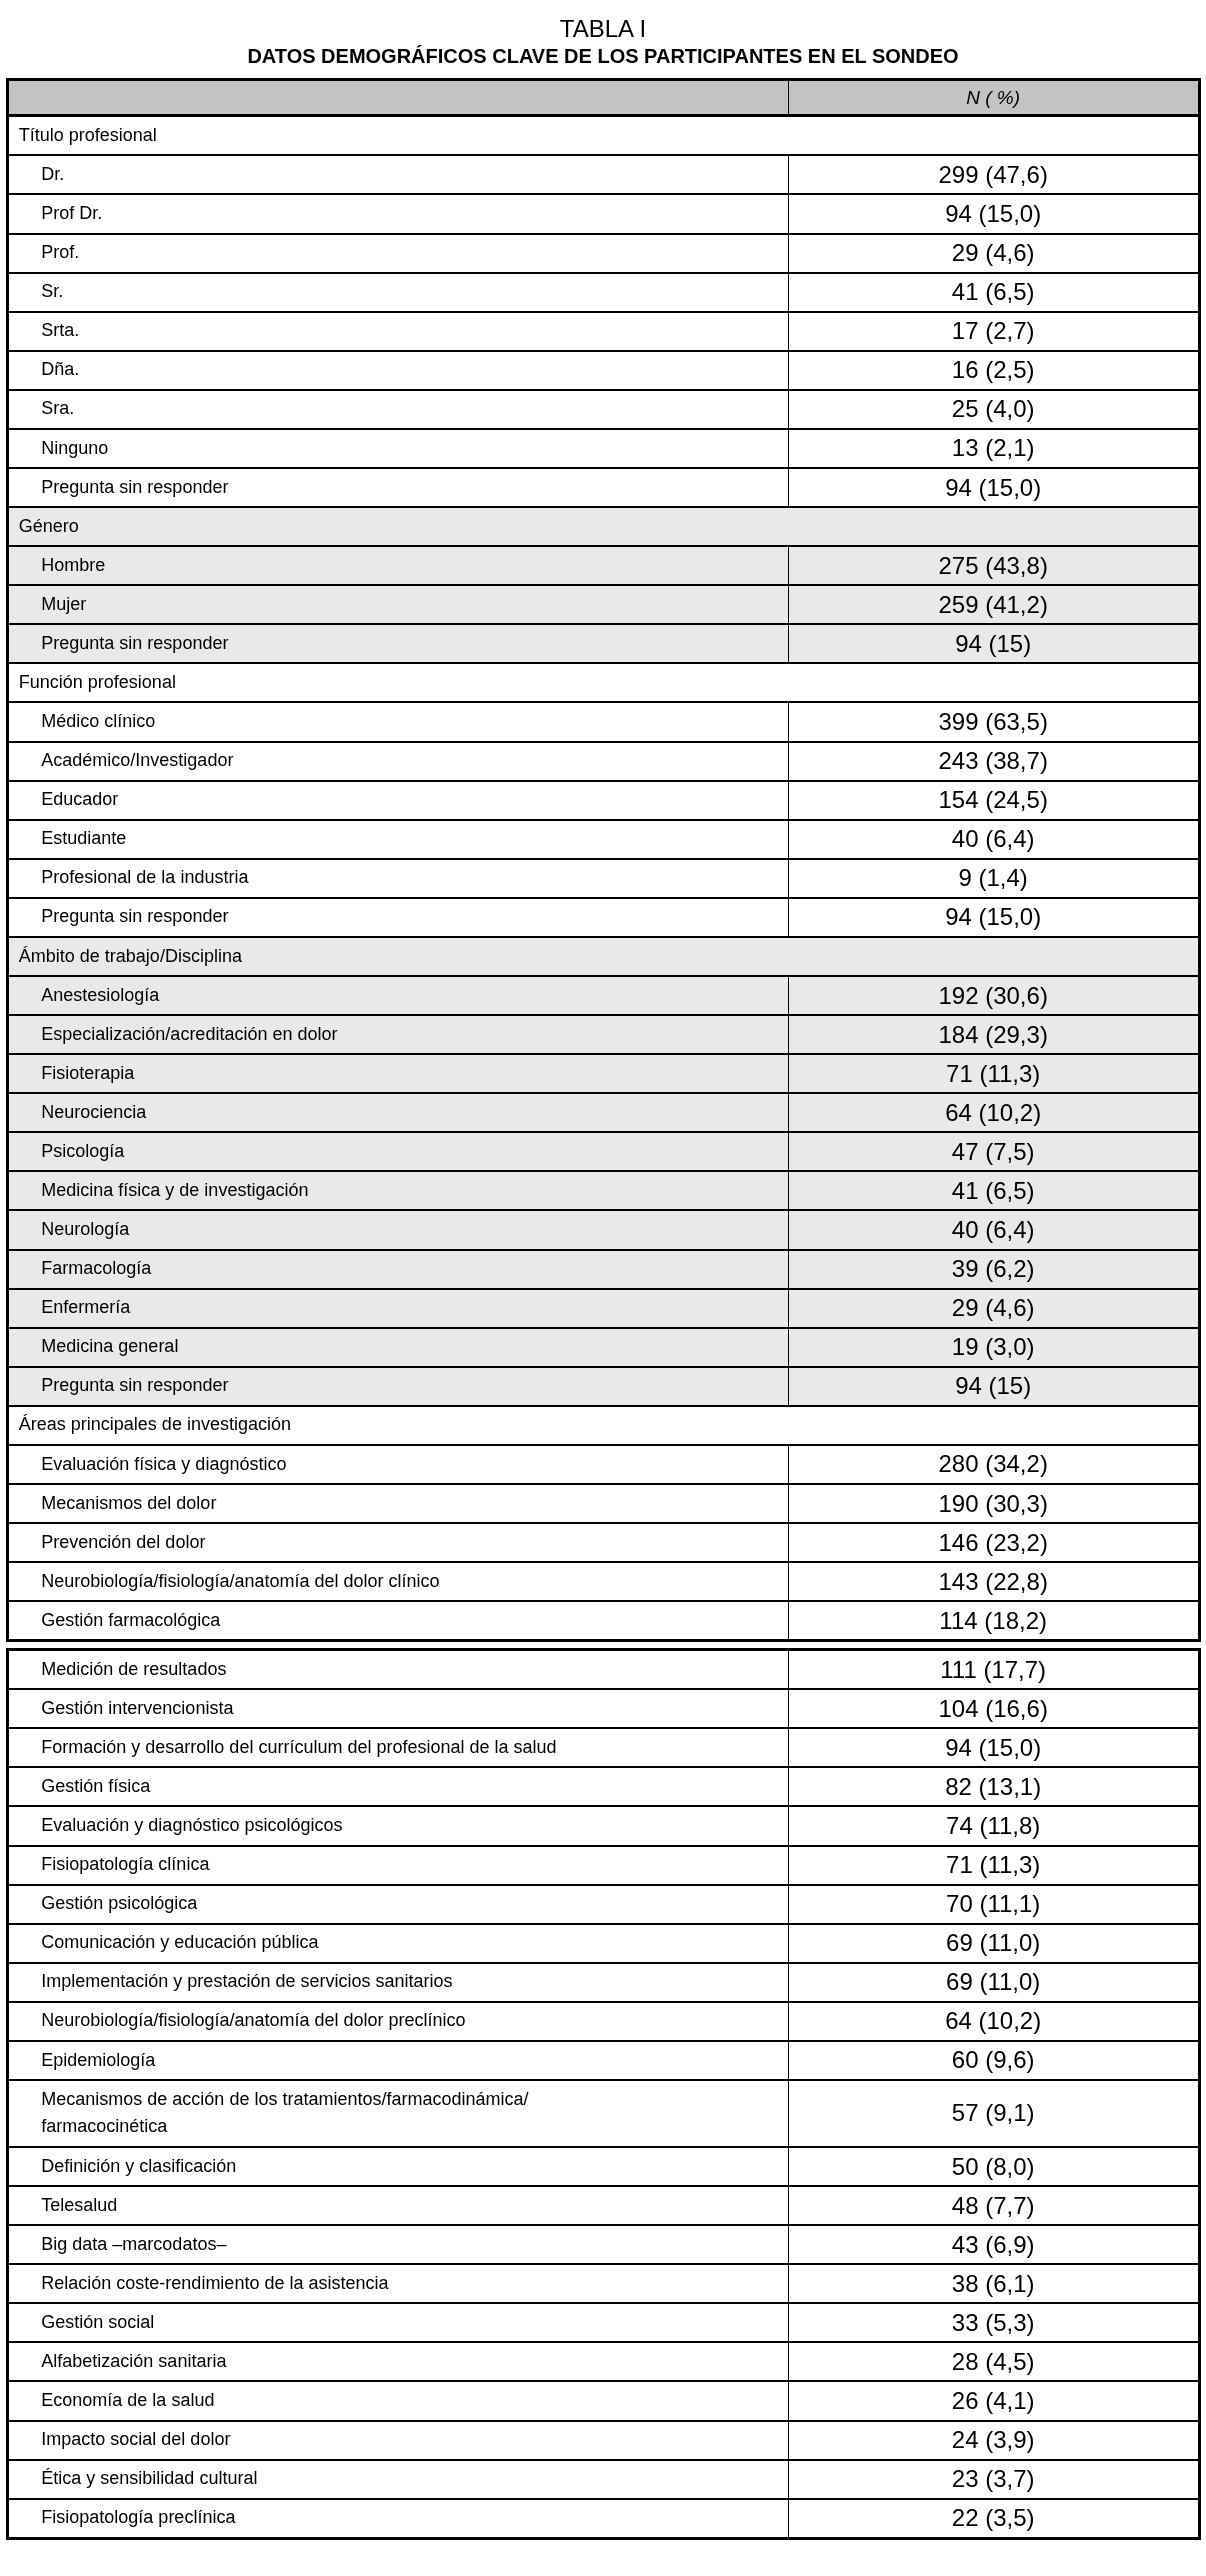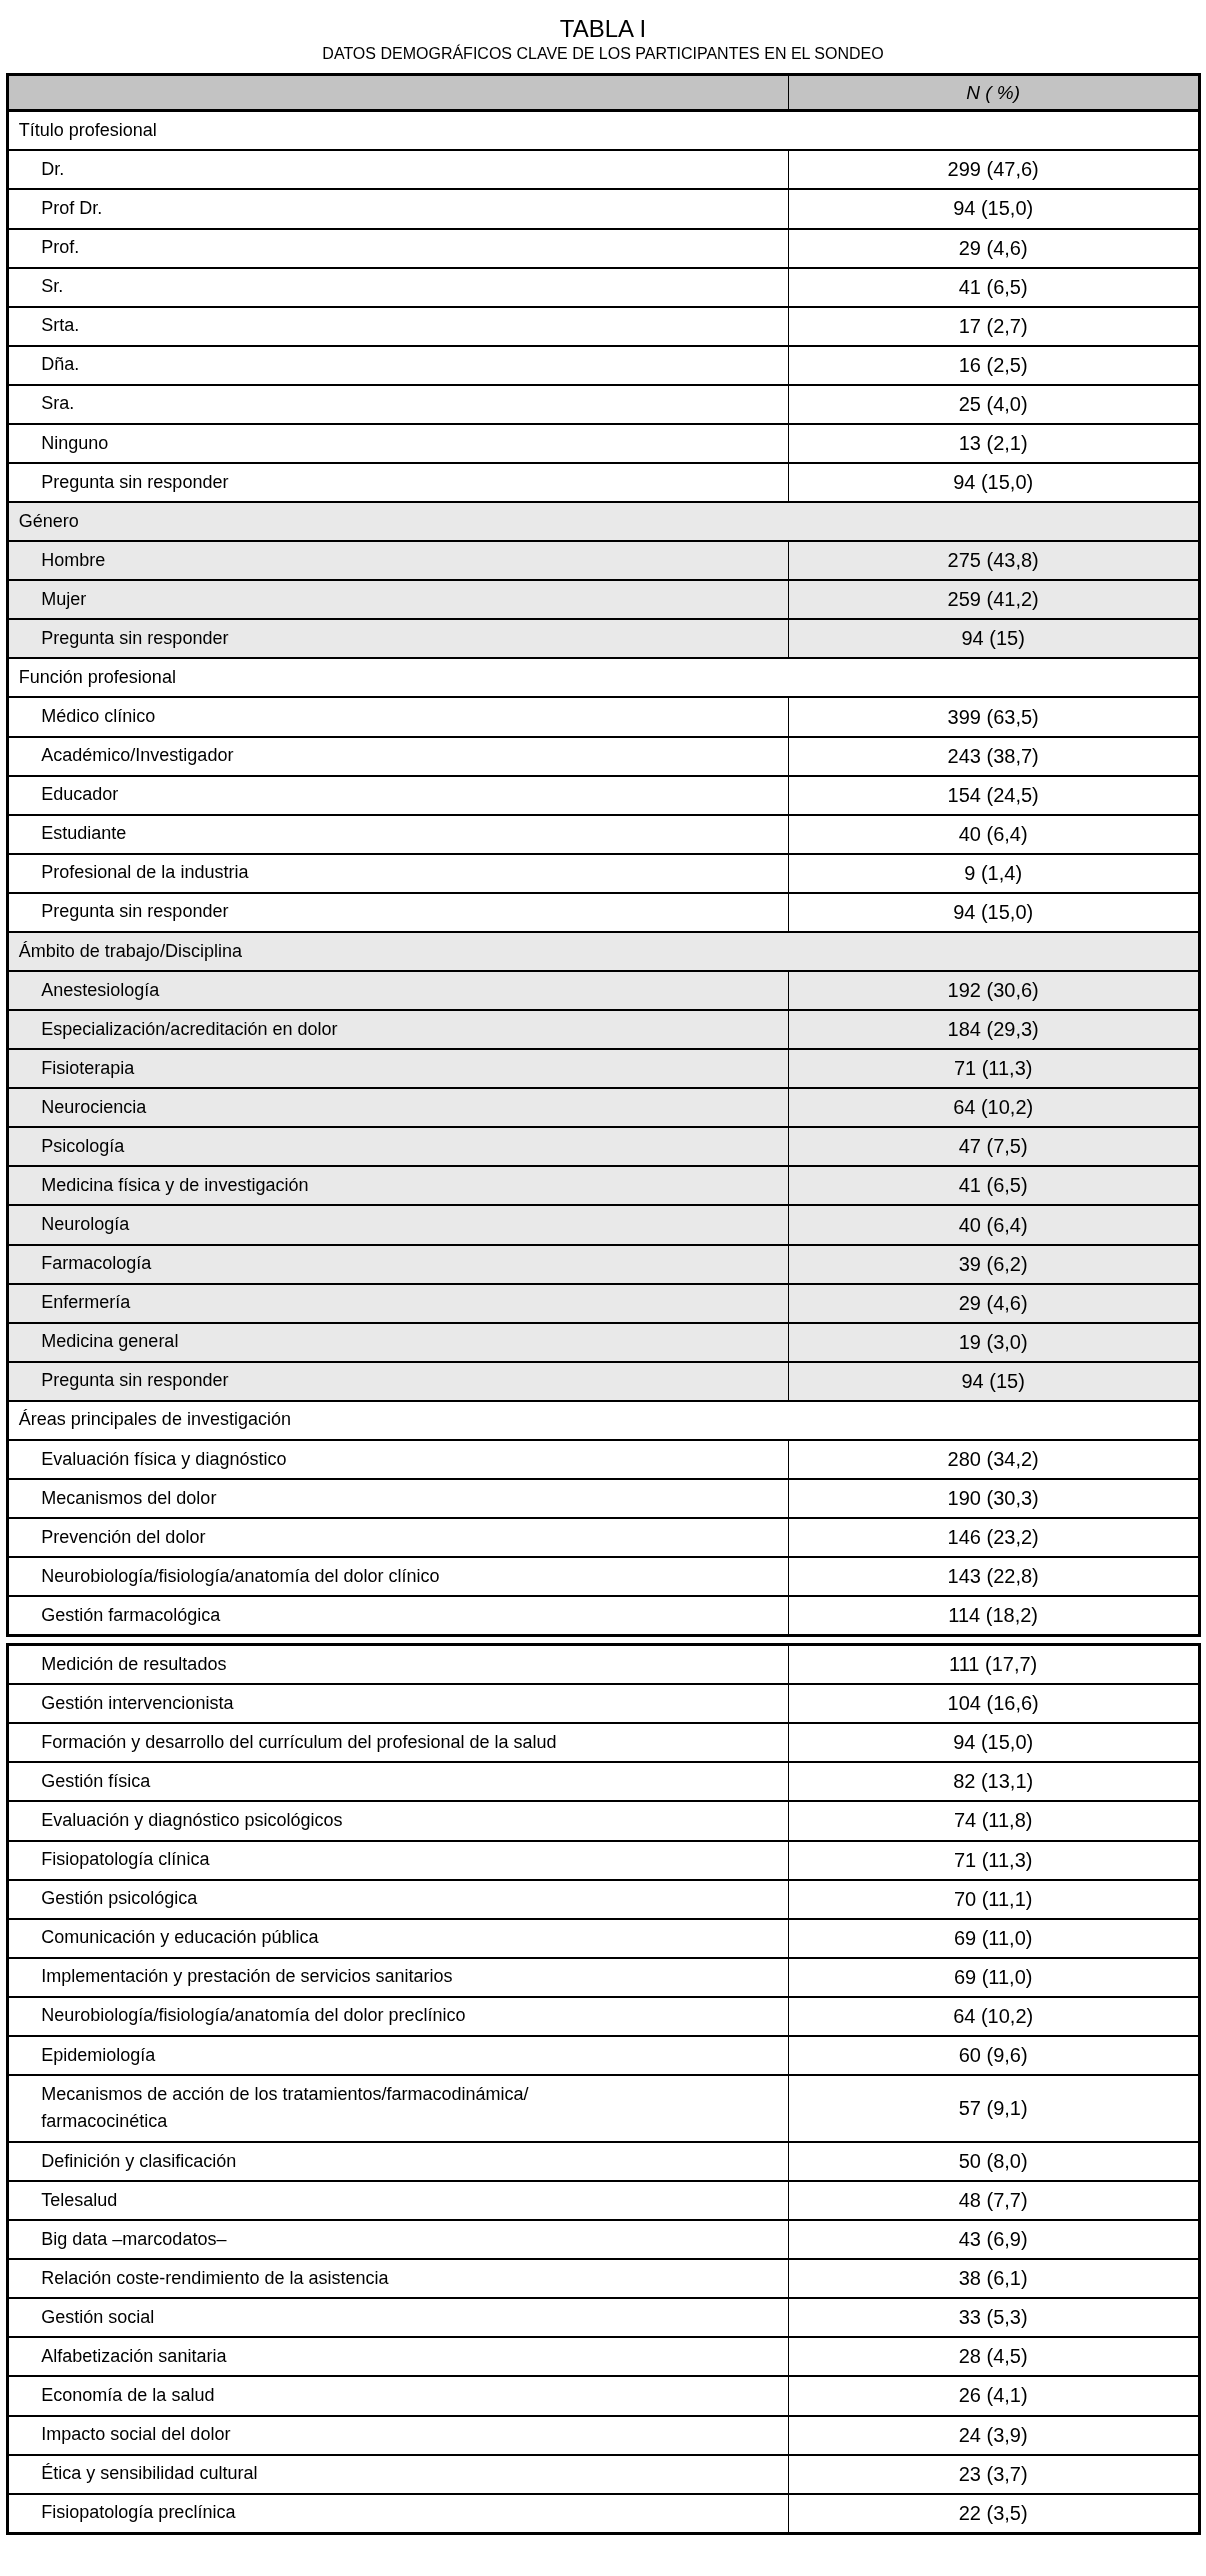--- a/index.html
+++ b/index.html
@@ -8,21 +8,21 @@
     font-family:"Liberation Sans","DejaVu Sans",sans-serif;
     color:#000;overflow:hidden;
   }
   .page{position:relative;width:1206px;height:2576px;}
   .title-block{padding-top:14px;text-align:center;}
   .t-title{
     font-size:24px;line-height:1.25;letter-spacing:0px;font-weight:400;
     font-family:"Liberation Sans","DejaVu Sans",sans-serif;
   }
   .t-subtitle{
-    font-size:16px;line-height:1.25;font-weight:400;
+    font-size:20px;line-height:1.25;font-weight:700;
   }
   table.seg{
     width:1195px;margin:0 5.8px;
     border-collapse:collapse;table-layout:fixed;
     border:3.5px solid #000;
   }
   table.seg:first-of-type{margin-top:9.3px;}
   .seg-gap{height:5.8px;}
   tr{height:36px;}
   thead tr{height:36px;border-bottom:3.5px solid #000;}
@@ -37,21 +37,21 @@
   tbody tr{border-bottom:2.3px solid #000;}
   td{vertical-align:middle;}
   td.lbl{
     padding:4.6px 5.8px 4.6px 32.5px;
     font-size:18px;line-height:1.55;
     white-space:pre-line;
   }
   tr.section td.lbl{padding-left:10px;}
   td.val{
     border-left:1.7px solid #000;
-    text-align:center;font-size:20px;
+    text-align:center;font-size:24px;
   }
   tr.shaded td{background:var(--shaded-bg,#e9e9e9);}
   tr.note td{
     padding:4.6px 5.8px 4.6px 11.6px;
     font-style:italic;font-size:17px;
   }
   a.s1{
     color:var(--link-color,#2e74b5);
     text-decoration:underline;cursor:pointer;font-style:italic;
   }

